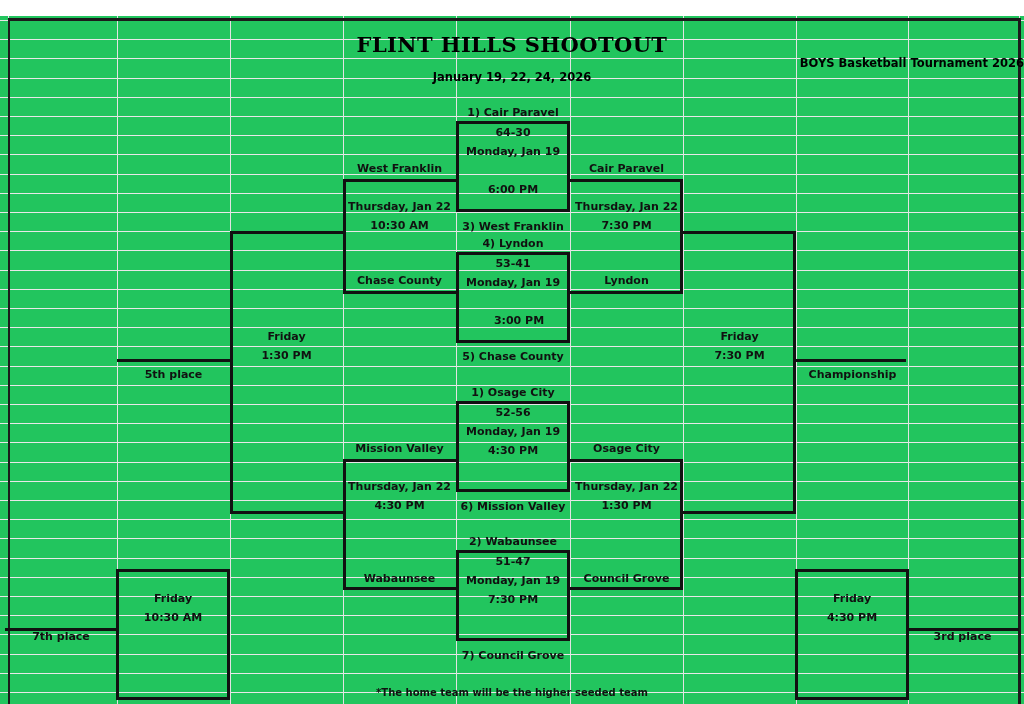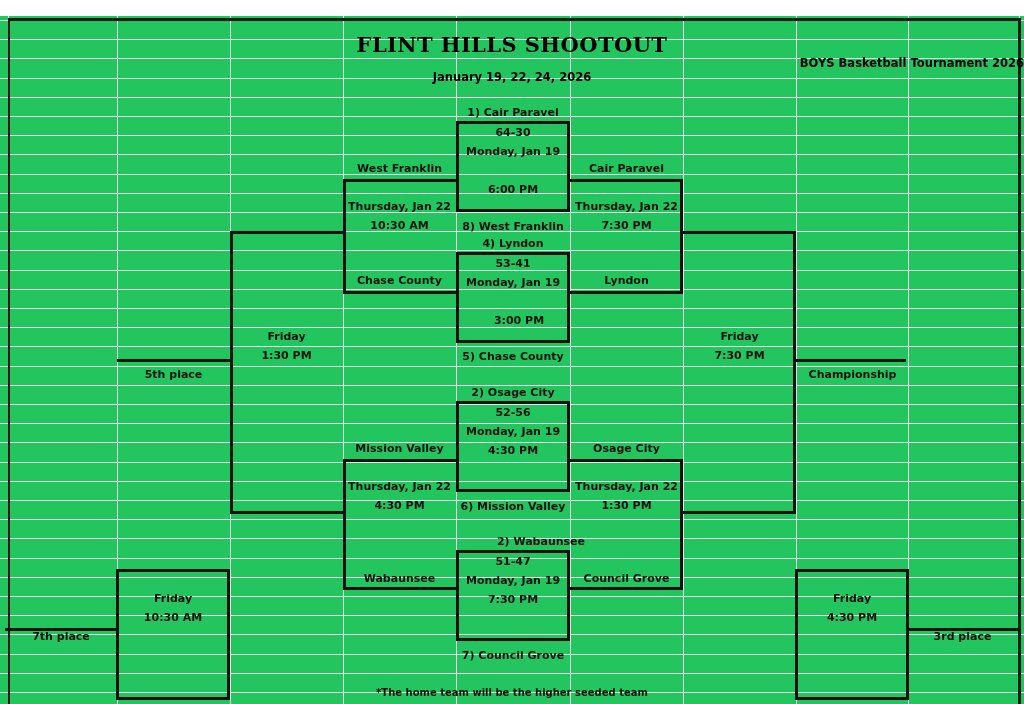--- a/index.html
+++ b/index.html
@@ -157,38 +157,38 @@
 
   <div class="title">FLINT HILLS SHOOTOUT</div>
   <div class="subtitle sub1">BOYS Basketball  Tournament 2026</div>
   <div class="subtitle sub2">January 19, 22, 24,  2026</div>
 
   <div class="boxline" style="left:456px;top:105px;width:114px;height:91px;"></div>
   <div class="cell" style="left:456px;top:90px;width:114px;">1) Cair Paravel</div>
   <div class="cell" style="left:456px;top:110px;width:114px;">64-30</div>
   <div class="cell" style="left:456px;top:129px;width:114px;">Monday, Jan 19</div>
   <div class="cell" style="left:456px;top:167px;width:114px;">6:00 PM</div>
-  <div class="cell" style="left:456px;top:204px;width:114px;">8) West Franklin</div>
+  <div class="cell" style="left:456px;top:204px;width:114px;">3) West Franklin</div>
 
   <div class="boxline" style="left:456px;top:236px;width:114px;height:91px;"></div>
   <div class="cell" style="left:456px;top:221px;width:114px;">4) Lyndon</div>
   <div class="cell" style="left:456px;top:241px;width:114px;">53-41</div>
   <div class="cell" style="left:456px;top:260px;width:114px;">Monday, Jan 19</div>
   <div class="cell" style="left:456px;top:298px;width:126px;">3:00 PM</div>
   <div class="cell" style="left:456px;top:334px;width:114px;">5) Chase County</div>
 
   <div class="boxline" style="left:456px;top:385px;width:114px;height:91px;"></div>
-  <div class="cell" style="left:456px;top:370px;width:114px;">2) Osage City</div>
+  <div class="cell" style="left:456px;top:370px;width:114px;">1) Osage City</div>
   <div class="cell" style="left:456px;top:390px;width:114px;">52-56</div>
   <div class="cell" style="left:456px;top:409px;width:114px;">Monday, Jan 19</div>
   <div class="cell" style="left:456px;top:428px;width:114px;">4:30 PM</div>
   <div class="cell" style="left:456px;top:484px;width:114px;">6) Mission Valley</div>
 
   <div class="boxline" style="left:456px;top:534px;width:114px;height:91px;"></div>
-  <div class="cell" style="left:456px;top:519px;width:114px;padding-left:28px;">2) Wabaunsee</div>
+  <div class="cell" style="left:456px;top:519px;width:114px;">2) Wabaunsee</div>
   <div class="cell" style="left:456px;top:539px;width:114px;">51-47</div>
   <div class="cell" style="left:456px;top:558px;width:114px;">Monday, Jan 19</div>
   <div class="cell" style="left:456px;top:577px;width:114px;">7:30 PM</div>
   <div class="cell" style="left:456px;top:633px;width:114px;">7) Council Grove</div>
 
   <div class="hline" style="left:343px;top:163px;width:113px;"></div>
   <div class="vline" style="left:343px;top:163px;height:115px;"></div>
   <div class="hline" style="left:343px;top:275px;width:113px;"></div>
   <div class="cell" style="left:343px;top:146px;width:113px;">West Franklin</div>
   <div class="cell" style="left:343px;top:184px;width:113px;">Thursday, Jan 22</div>

